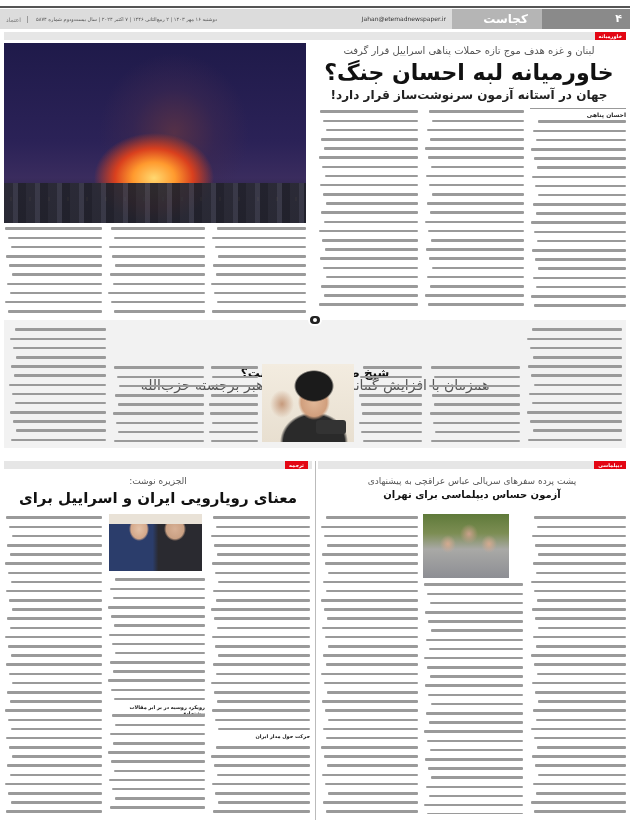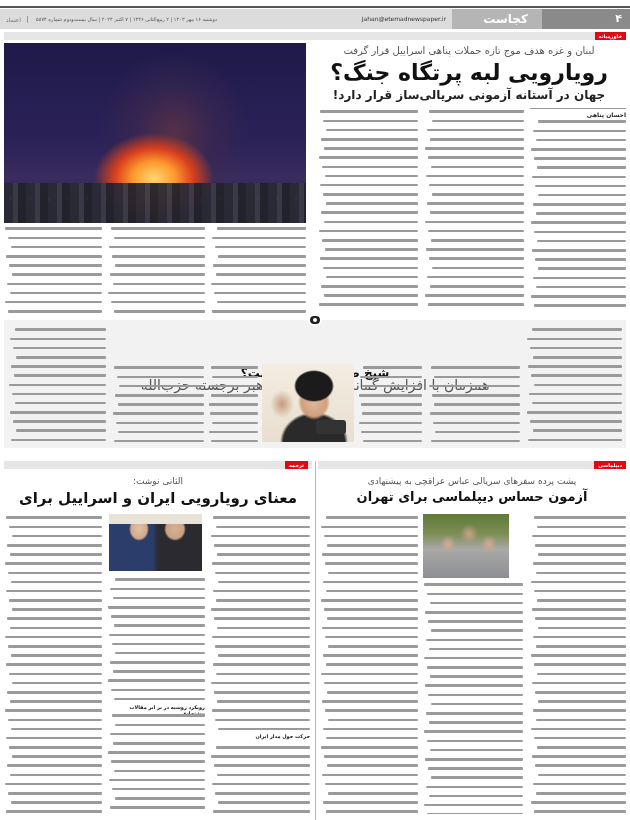--- a/index.html
+++ b/index.html
@@ -80,22 +80,22 @@
 
 <div class="kicker-bar" style="left:4px; top:32px; width:622px;"></div>
 <div class="kicker" style="right:4px; top:32px;">خاورمیانه</div>
 
 <div class="photo-main">
   <div class="lights"></div>
   <div class="city"></div>
 </div>
 
 <div class="subhead" style="left:312px; top:45px; width:314px; font-size:10px;">لبنان و غزه هدف موج تازه حملات پناهی اسراییل قرار گرفت</div>
-<div class="headline" style="left:312px; top:60px; width:314px; font-size:22px;">رویارویی لبه پرتگاه جنگ؟</div>
-<div class="headline" style="left:312px; top:88px; width:314px; font-size:12px; color:#222;">جهان در آستانه آزمونی سریالی‌ساز قرار دارد!</div>
+<div class="headline" style="left:312px; top:60px; width:314px; font-size:22px;">خاورمیانه لبه احسان جنگ؟</div>
+<div class="headline" style="left:312px; top:88px; width:314px; font-size:12px; color:#222;">جهان در آستانه آزمون سرنوشت‌ساز قرار دارد!</div>
 
 <div class="byline" style="left:530px; top:108px; width:96px;">احسان پناهی</div>
 
 <div class="col" id="c1" style="left:530px; top:118px; width:96px; height:195px;">
     <div class="line">
       <span style="width: 92%; margin-right: 0px; margin-left: auto;"></span>
     </div>
     <div class="line">
       <span style="width: 97%; margin-right: 0px; margin-left: auto;"></span>
     </div>
@@ -605,21 +605,21 @@
   </div>
 
 <div class="kicker-bar" style="left:318px; top:461px; width:308px;"></div>
 <div class="kicker" style="right:4px; top:461px;">دیپلماسی</div>
 <div class="kicker-bar" style="left:4px; top:461px; width:308px;"></div>
 <div class="kicker" style="right:322px; top:461px;">ترجمه</div>
 
 <div class="divider-v" style="left:315px; top:461px; height:359px;"></div>
 
 <div class="subhead" style="left:318px; top:476px; width:308px; font-size:9px;">پشت پرده سفرهای سریالی عباس عراقچی به پیشنهادی</div>
-<div class="headline" style="left:318px; top:489px; width:308px; font-size:13px;">آزمون حساس دیپلماسی برای تهران</div>
+<div class="headline" style="left:318px; top:489px; width:308px; font-size:10px;">آزمون حساس دیپلماسی برای تهران</div>
 <div class="col" id="b1" style="left:530px; top:514px; width:96px; height:300px;">
     <div class="line">
       <span style="width: 96%; margin-right: 0px; margin-left: auto;"></span>
     </div>
     <div class="line">
       <span style="width: 93%; margin-right: 0px; margin-left: auto;"></span>
     </div>
     <div class="line">
       <span style="width: 98%; margin-right: 0px; margin-left: auto;"></span>
     </div>
@@ -890,21 +890,21 @@
       <span style="width: 92%; margin-right: 0px; margin-left: auto;"></span>
     </div>
     <div class="line">
       <span style="width: 97%; margin-right: 0px; margin-left: auto;"></span>
     </div>
     <div class="line">
       <span style="width: 94%; margin-right: 0px; margin-left: auto;"></span>
     </div>
   </div>
 
-<div class="subhead" style="left:4px; top:476px; width:308px; font-size:9px;">الثانی نوشت:</div>
+<div class="subhead" style="left:4px; top:476px; width:308px; font-size:9px;">الجزیره نوشت:</div>
 <div class="headline" style="left:4px; top:489px; width:308px; font-size:15px;">معنای رویارویی ایران و اسراییل برای روسیه</div>
 <div class="col" id="l1" style="left:210px; top:514px; width:100px; height:300px;">
     <div class="line">
       <span style="width: 97%; margin-right: 0px; margin-left: auto;"></span>
     </div>
     <div class="line">
       <span style="width: 94%; margin-right: 0px; margin-left: auto;"></span>
     </div>
     <div class="line">
       <span style="width: 99%; margin-right: 0px; margin-left: auto;"></span>

